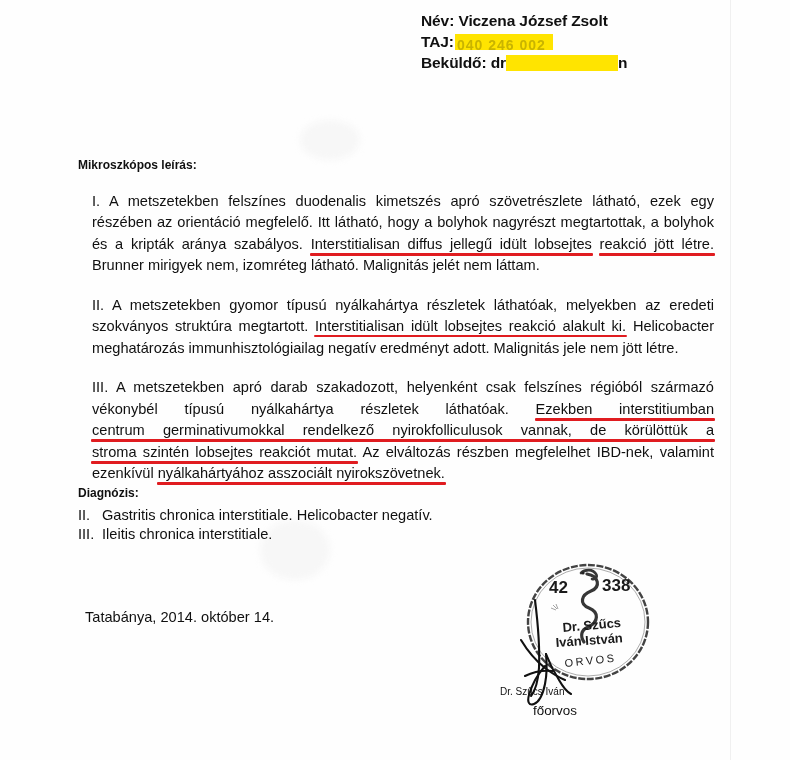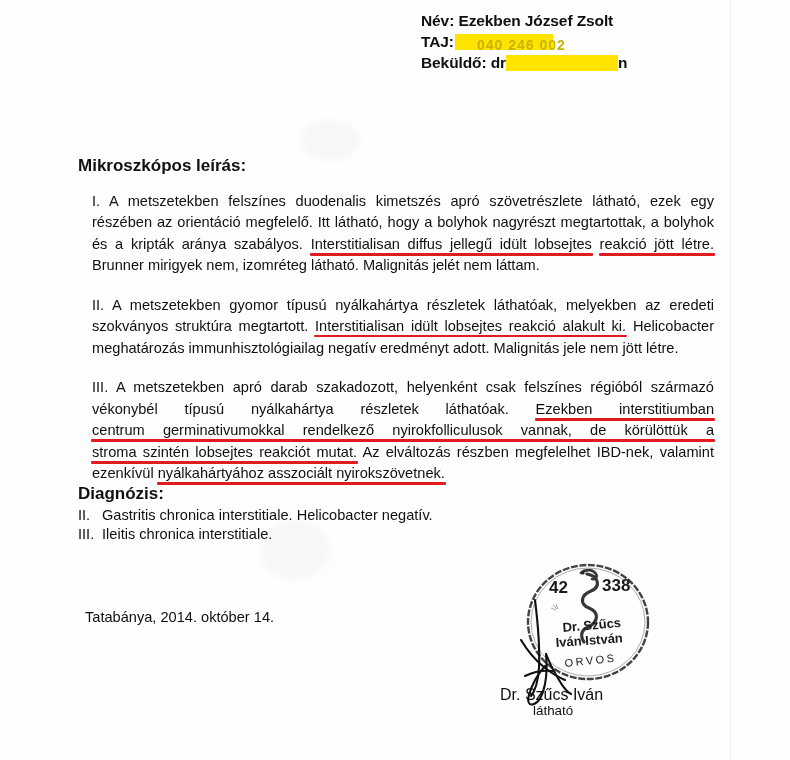--- a/index.html
+++ b/index.html
@@ -57,34 +57,33 @@
   
   .ghost {
     position: absolute;
     left: 2px; top: 1px;
     color: #c9b400;
     font-weight: bold;
     font-size: 14px;
     letter-spacing: 1px;
     white-space: nowrap;
     overflow: hidden;
-    margin-left: 20px;
   }
 
   
   .body-block {
     position: absolute;
     left: 78px;
     width: 650px;
     font-size: 14.6px;
     line-height: 21.5px;
   }
   .sec-title {
     font-weight: bold;
-    font-size: 17px;
+    font-size: 12px;
     margin-bottom: 1px;
   }
   .para {
     text-align: justify;
     text-justify: inter-word;
     margin: 14px;
   }
   .para + .para { margin-top: 18px; }
 
   
@@ -132,21 +131,21 @@
     position: absolute;
     left: 523px;
     top: 560px;
     width: 130px;
     height: 130px;
   }
   .sig-name {
     position: absolute;
     left: 500px;
     top: 686px;
-    font-size: 16px;
+    font-size: 10px;
     white-space: nowrap;
   }
   .sig-role {
     position: absolute;
     left: 533px;
     top: 703px;
     font-size: 13.4px;
     white-space: nowrap;
   }
   .sig-ink {
@@ -163,21 +162,21 @@
 
 <div id="page">
 
   <div class="scan-line" style="left:730px;"></div>
   <div class="scan-blotch" style="left:300px; top:120px; width:60px; height:40px;"></div>
   <div class="scan-blotch" style="left:260px; top:520px; width:70px; height:60px;"></div>
 
   <div class="header">
     <div class="row">
       <span class="lbl">Név:</span>
-      <span>Ezekben József Zsolt</span>
+      <span>Viczena József Zsolt</span>
     </div>
     <div class="row">
       <span class="lbl">TAJ:</span><span class="redact r-taj"><span class="ghost">040 246 002</span></span>
     </div>
     <div class="row">
       <span class="lbl">Beküldő:</span>
       <span>dr</span><span class="redact r-bek"></span><span>n</span>
     </div>
   </div>
 
@@ -234,15 +233,15 @@
     <g fill="none" stroke="#111" stroke-width="2.1" stroke-linecap="round" stroke-linejoin="round">
       <path d="M30 12 C 33 36, 35 58, 34 80 C 33 94, 30 103, 26 108"></path>
       <path d="M16 52 C 22 62, 30 72, 40 80 C 48 86, 55 90, 60 92"></path>
       <path d="M40 78 C 33 86, 27 96, 24 107 C 22 114, 24 118, 29 116 C 34 114, 38 106, 40 96 C 42 86, 42 76, 41 66"></path>
       <path d="M41 66 C 44 74, 49 84, 54 92 C 58 99, 62 104, 66 106"></path>
       <path d="M20 88 C 28 84, 38 82, 48 83"></path>
     </g>
   </svg>
 
   <div class="sig-name">Dr. Szűcs Iván</div>
-  <div class="sig-role">látható</div>
+  <div class="sig-role">főorvos</div>
 
 </div>
 
 </body></html>

